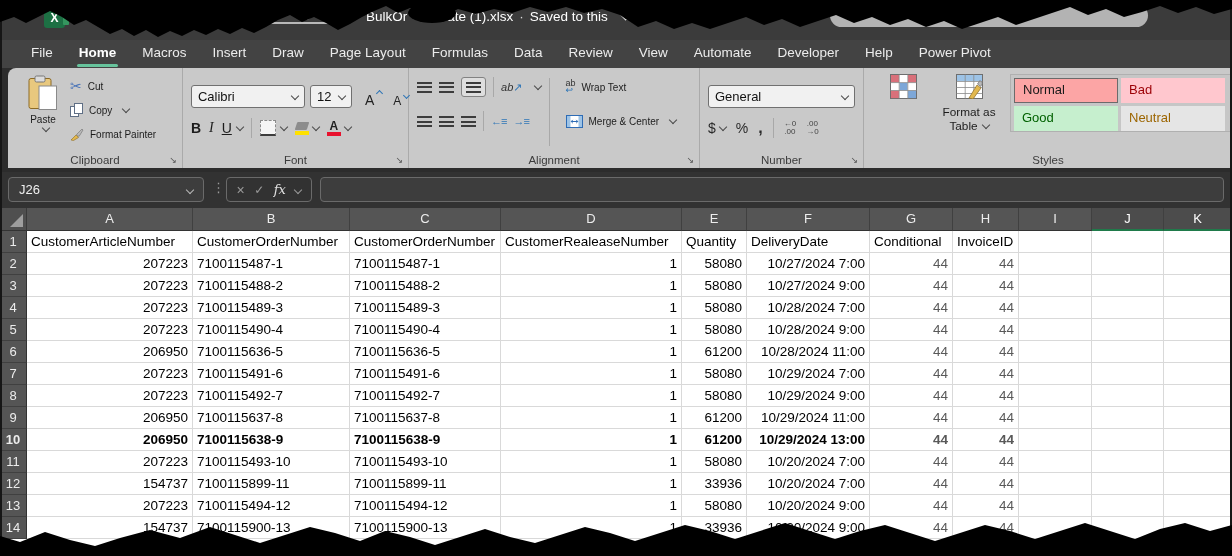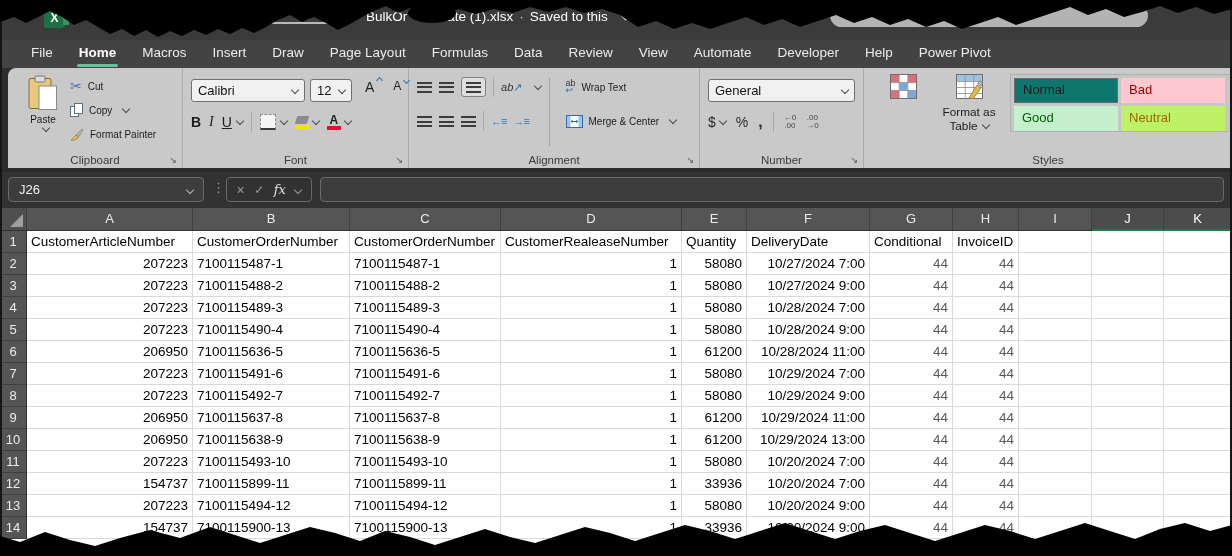--- a/index.html
+++ b/index.html
@@ -44,21 +44,21 @@
   .paste-btn .lbl { margin-top:3px; }
   .clip-col { margin-top:9px; display:flex; flex-direction:column; gap:6px; }
   .rbtn { display:flex; align-items:center; gap:6px; height:18px; cursor:pointer; }
   .scissors { color:#4a74b8; font-size:14px; }
   .copy-ic { position:relative; width:13px; height:14px; display:inline-block; }
   .copy-ic::before { content:""; position:absolute; left:0; top:3px; width:7px; height:9px; background:#fff; border:1px solid #5f6f85; }
   .copy-ic::after  { content:""; position:absolute; left:4px; top:0; width:7px; height:9px; background:#fff; border:1px solid #5f6f85; }
 
   
   .g-font { width:230px; padding-left:8px; }
-  .frow1 { display:flex; align-items:flex-start; margin-top:11px; gap:5px; }
+  .frow1 { display:flex; align-items:flex-end; margin-top:17px; gap:5px; }
   .frow2 { display:flex; align-items:center; margin-top:10px; gap:8px; }
   .combo { display:flex; align-items:center; justify-content:space-between; background:#f1f1f1; border:1px solid #707070;
            border-radius:3px; height:23px; padding:0 6px; font-size:13px; color:#111; box-sizing:border-box; cursor:pointer; }
   .combo-fontname { width:114px; }
   .combo-fontsize { width:42px; }
   .fbtn { position:relative; font-size:14px; color:#222; cursor:pointer; padding:0 2px; }
   .caret { position:absolute; top:-1px; right:-6px; width:4px; height:4px; border-right:1.4px solid #2e75b6; border-bottom:1.4px solid #2e75b6; }
   .caret.up { transform:rotate(-135deg); }
   .caret.down { transform:rotate(45deg); }
   .tbtn { font-size:14px; cursor:pointer; }
@@ -343,24 +343,24 @@
           <rect x="1" y="1" width="25" height="6" fill="#9dc3e6"></rect>
           <path d="M0.5 7.5 H26.5 M0.5 13.5 H26.5 M0.5 19.5 H26.5 M9.2 0.5 V24.5 M17.8 0.5 V24.5" stroke="#8a8a8a" stroke-width="0.8"></path>
           <path d="M13 24 L21 11 L25 14 L17 25 Z" fill="#e2b84e" stroke="#8d6b25" stroke-width="0.7"></path>
           <path d="M21.5 10 L24 6.5 L26.5 9 L24.8 12.5 Z" fill="#b9b9b9" stroke="#6f6f6f" stroke-width="0.7"></path>
         </svg>
         <div class="big-lbl">
           <span>Format as Table</span><span class="chev"></span>
         </div>
       </div>
       <div class="gallery" id="style-gallery">
-          <div class="chip sel" style="background: #0f766e; color: rgb(26, 26, 26);">Normal</div>
+          <div class="chip sel" style="background: #fca5a5; color: rgb(26, 26, 26);">Normal</div>
           <div class="chip" style="background: rgb(255, 199, 206); color: rgb(156, 0, 6);">Bad</div>
           <div class="chip" style="background: rgb(198, 239, 206); color: rgb(0, 97, 0);">Good</div>
-          <div class="chip" style="background: #bef264; color: rgb(156, 101, 0);">Neutral</div>
+          <div class="chip" style="background: #e5e5e5; color: rgb(156, 101, 0);">Neutral</div>
         </div>
       <div class="glabel">Styles</div>
     </div>
   </div>
 
   <div class="fbar">
     <div class="namebox">
       <span>J26</span>
       <span class="chev"></span>
     </div>
@@ -508,21 +508,21 @@
         <div class="cell txt">7100115637-8</div>
         <div class="cell num">1</div>
         <div class="cell num">61200</div>
         <div class="cell num">10/29/2024 11:00</div>
         <div class="cell num dim">44</div>
         <div class="cell num dim">44</div>
         <div class="cell"></div>
         <div class="cell"></div>
         <div class="cell"></div>
       </div>
-      <div class="srow" style="grid-template-columns: 27px 166px 157px 151px 181px 65px 123px 83px 66px 73px 72px 68px;">
+      <div class="srow" style="grid-template-columns: 27px 166px 157px 151px 181px 65px 123px 83px 66px 73px 72px 68px; font-weight: bold;">
         <div class="rhead">10</div>
         <div class="cell num">206950</div>
         <div class="cell txt">7100115638-9</div>
         <div class="cell txt">7100115638-9</div>
         <div class="cell num">1</div>
         <div class="cell num">61200</div>
         <div class="cell num">10/29/2024 13:00</div>
         <div class="cell num dim">44</div>
         <div class="cell num dim">44</div>
         <div class="cell"></div>

